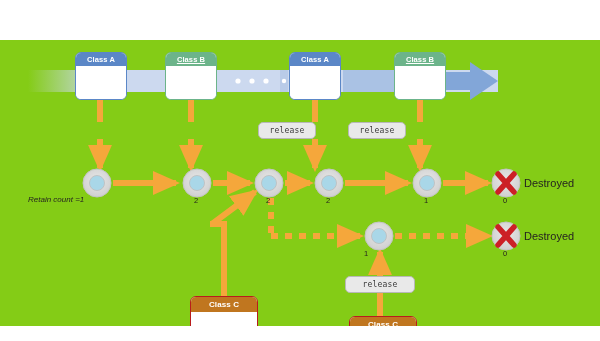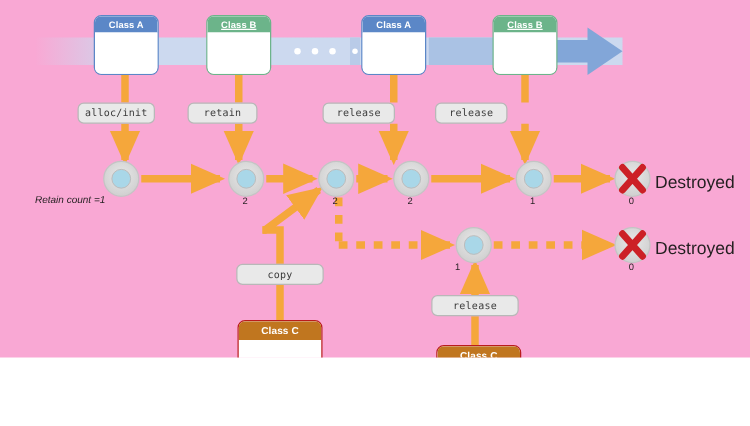--- a/index.html
+++ b/index.html
@@ -1,17 +1,17 @@
 <!DOCTYPE html>
 <html><head>
 <meta charset="utf-8">
 <style>
   html,body{margin:0;padding:0;background:#ffffff;}
   body{width:600px;height:341px;font-family:"Liberation Sans",sans-serif;}
-  #stage{position:relative;width:600px;height:286px;overflow:hidden;background:#f9a8d4;}
+  #stage{position:relative;width:600px;height:286px;overflow:hidden;background:#84cc16;margin-top:40px;}
   svg#canvas{position:absolute;left:0;top:0;width:600px;height:341px;}
 
   
   .clsbox{position:absolute;width:52px;height:48px;border-radius:6px;overflow:hidden;
           background:#ffffff;box-sizing:border-box;}
   .clsbox .hdr{height:13px;line-height:13px;text-align:center;color:#ffffff;
                font-size:7.5px;font-weight:bold;letter-spacing:.1px;}
   .clsbox .body{height:35px;background:#fff;}
   .cls-blue{border:1px solid #5b87c7;}
   .cls-blue .hdr{background:#5b87c7;}
@@ -25,21 +25,21 @@
 
   
   .pill{position:absolute;height:17px;line-height:16px;border:1px solid #b8b8b8;
         border-radius:5px;background:#e9e9e9;color:#3a3a3a;text-align:center;
         font-family:"DejaVu Sans Mono","Liberation Mono",monospace;font-size:8px;
         box-sizing:border-box;letter-spacing:.2px;}
 
   
   .lbl{position:absolute;font-size:8px;color:#231f20;white-space:nowrap;}
   .cnt{position:absolute;font-size:7.5px;color:#231f20;white-space:nowrap;}
-  .destroyed{position:absolute;font-size:14px;color:#231f20;white-space:nowrap;}
+  .destroyed{position:absolute;font-size:11px;color:#231f20;white-space:nowrap;}
   .courtesy{position:absolute;font-size:7px;font-weight:bold;color:#231f20;white-space:nowrap;}
 </style>
 </head>
 <body>
 
 <div id="stage">
 
   <svg id="canvas" viewBox="0 0 600 341" xmlns="http://www.w3.org/2000/svg">
     <defs>
       <linearGradient id="bandGrad" x1="0" y1="0" x2="1" y2="0">
@@ -153,38 +153,35 @@
   </div>
   <div class="clsbox cls-blue" style="left:289px;top:12px;">
     <div class="hdr">Class A</div>
     <div class="body"></div>
   </div>
   <div class="clsbox cls-green" style="left:394px;top:12px;">
     <div class="hdr">Class B</div>
     <div class="body"></div>
   </div>
 
-  <div class="pill" style="left:62px;top:82px;width:62px;">alloc/init</div>
-  <div class="pill" style="left:150px;top:82px;width:56px;">retain</div>
   <div class="pill" style="left:258px;top:82px;width:58px;">release</div>
   <div class="pill" style="left:348px;top:82px;width:58px;">release</div>
 
   <div class="lbl" style="left:28px;top:155px;font-style:italic;">Retain count =1</div>
   <div class="cnt" style="left:194px;top:156px;">2</div>
   <div class="cnt" style="left:266px;top:156px;">2</div>
   <div class="cnt" style="left:326px;top:156px;">2</div>
   <div class="cnt" style="left:424px;top:156px;">1</div>
   <div class="cnt" style="left:503px;top:156px;">0</div>
   <div class="destroyed" style="left:524px;top:137px;">Destroyed</div>
 
   <div class="cnt" style="left:364px;top:209px;">1</div>
   <div class="cnt" style="left:503px;top:209px;">0</div>
   <div class="destroyed" style="left:524px;top:190px;">Destroyed</div>
 
-  <div class="pill" style="left:189px;top:211px;width:70px;">copy</div>
   <div class="clsbox cls-orange clsC" style="left:190px;top:256px;">
     <div class="hdr">Class C</div>
     <div class="body"></div>
   </div>
 
   <div class="pill" style="left:345px;top:236px;width:70px;">release</div>
   <div class="clsbox cls-orange clsC" style="left:349px;top:276px;">
     <div class="hdr">Class C</div>
     <div class="body"></div>
   </div>

